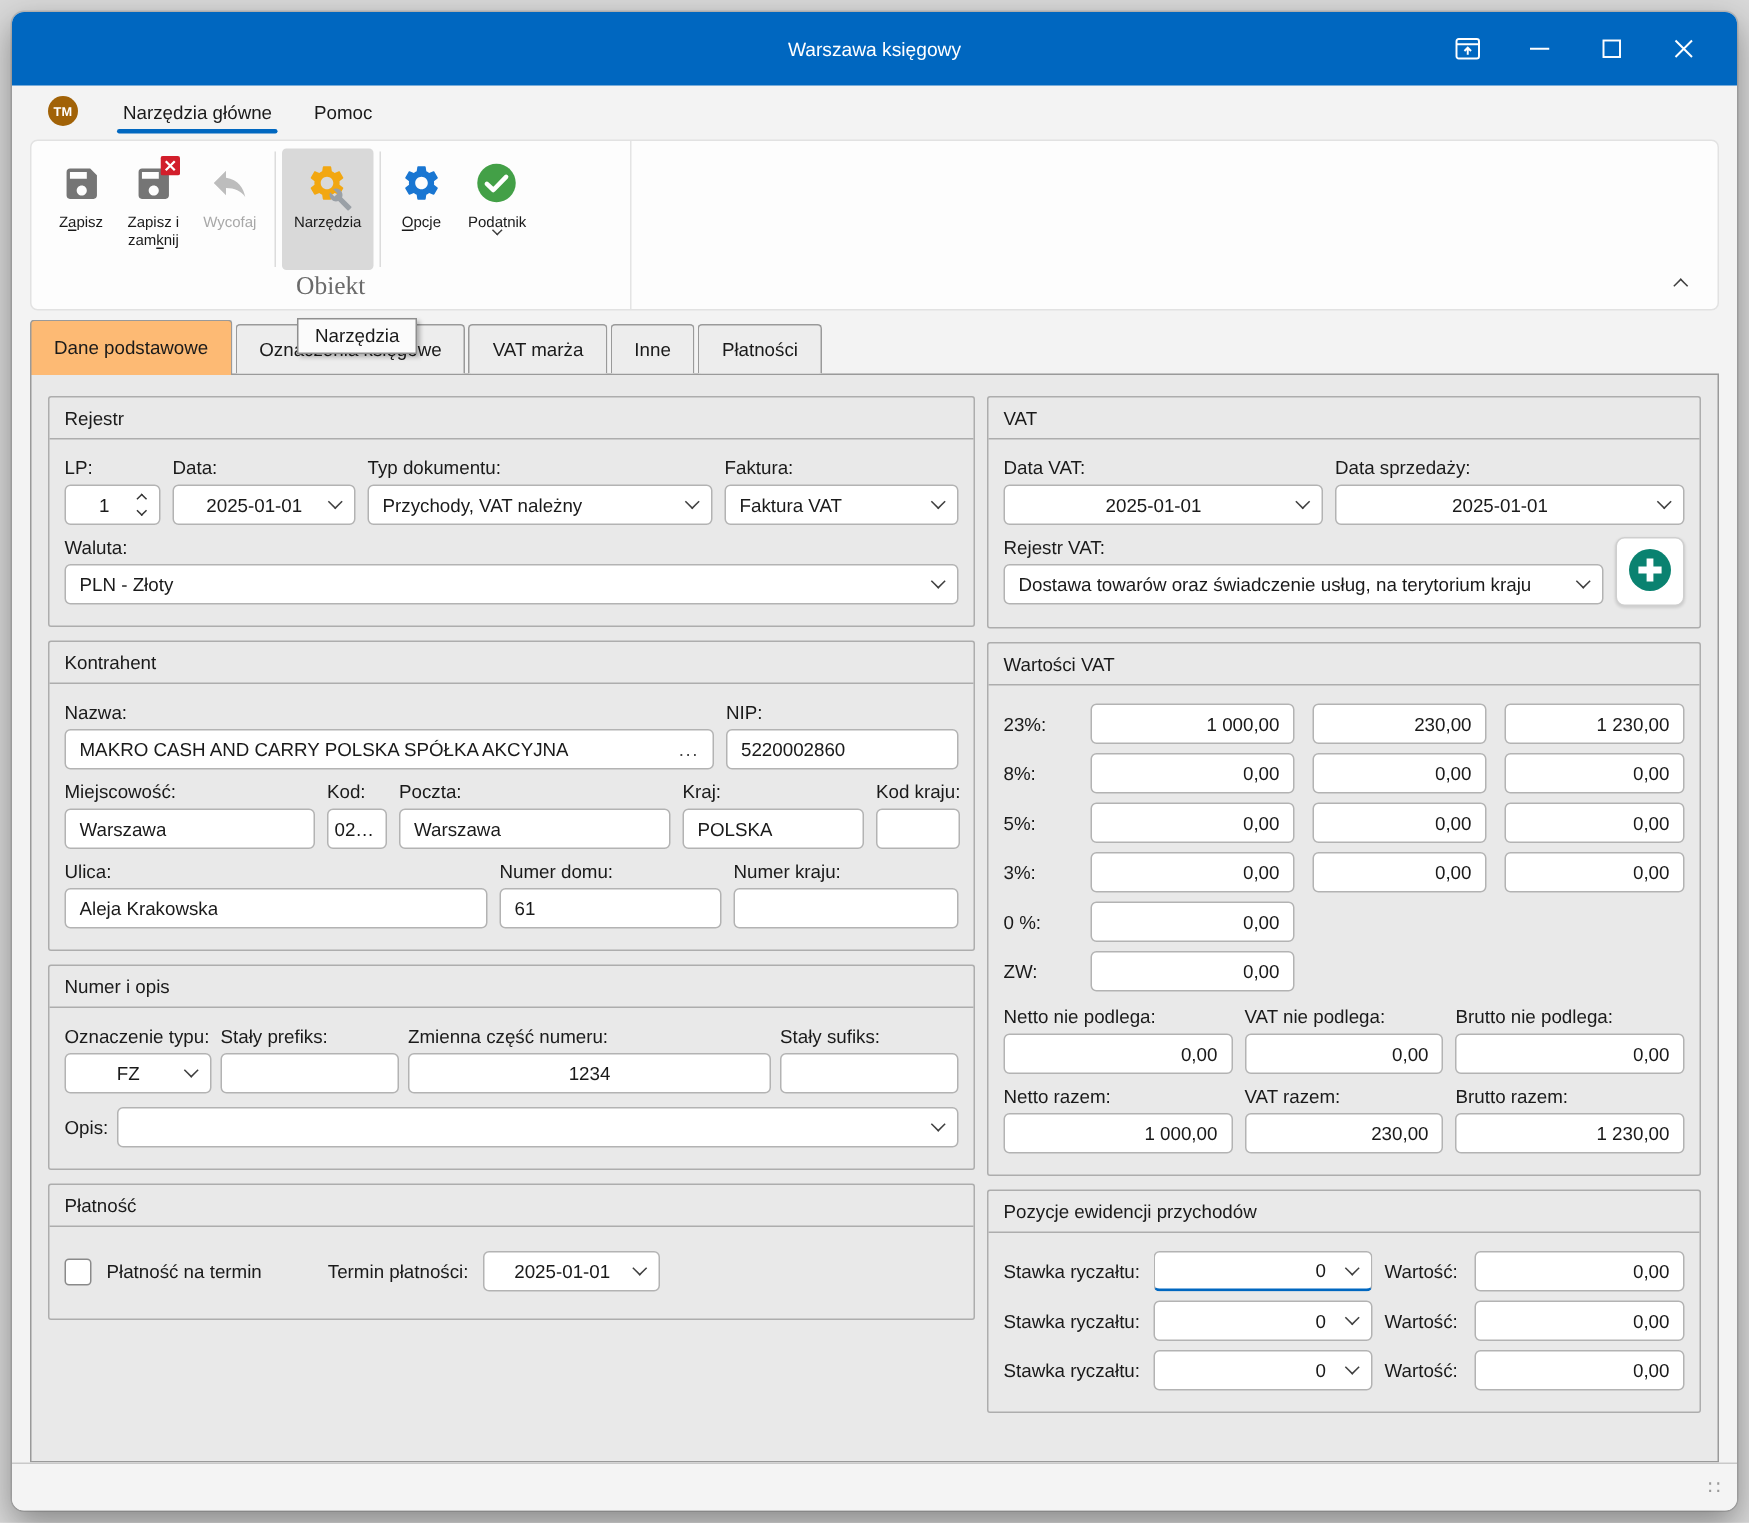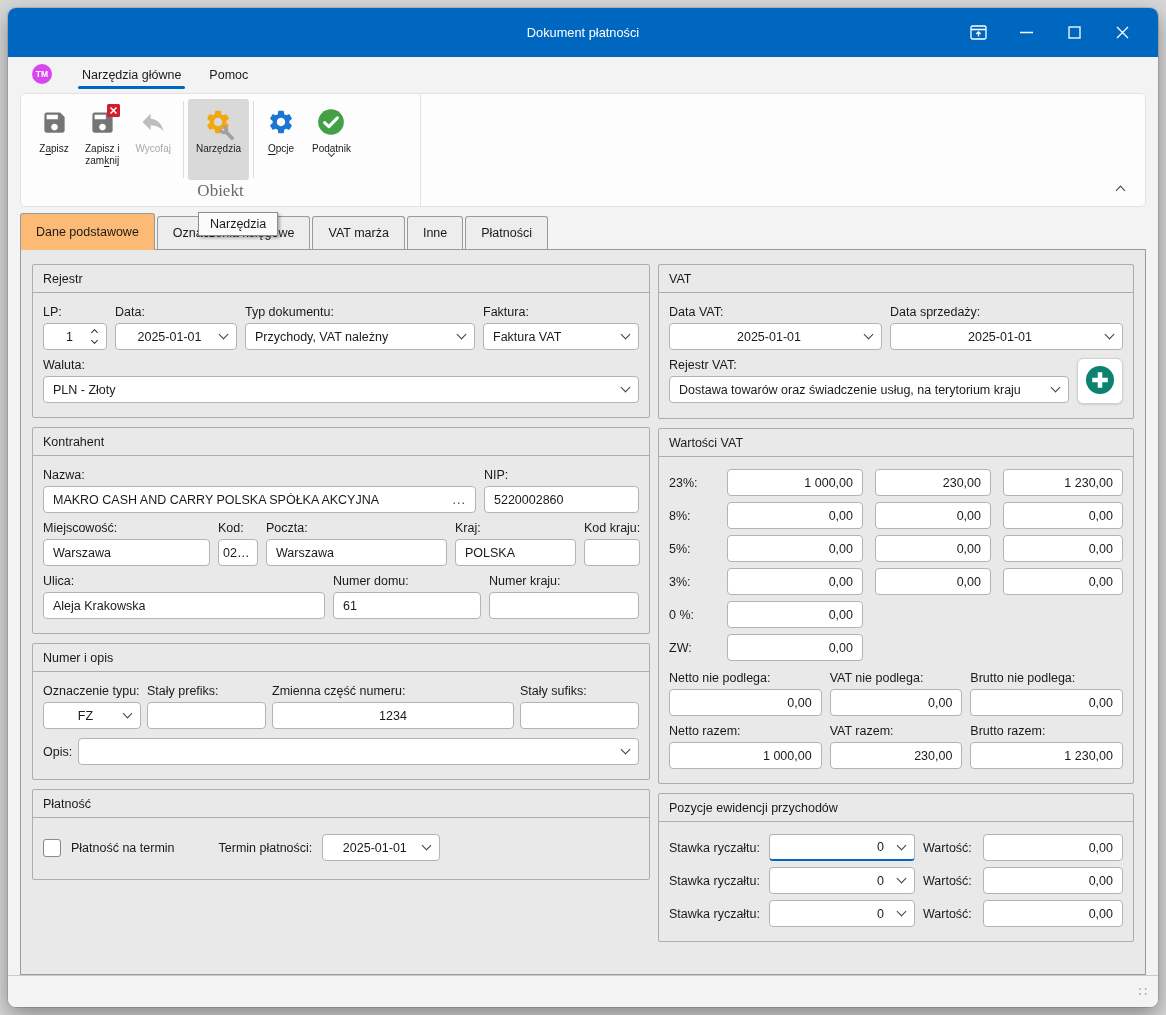--- a/index.html
+++ b/index.html
@@ -12,21 +12,21 @@
 
   
   .titlebar { height:49px; background:#0067c0; position:relative; flex:none; display:flex; align-items:center; }
   .titlebar .title { position:absolute; left:0; right:0; text-align:center; color:#fff; font-size:12.8px; }
   .tb-controls { margin-left:auto; display:flex; align-items:center; gap:27px; padding-right:25px; z-index:2; }
   .tb-btn { width:21px; height:21px; display:flex; align-items:center; justify-content:center; cursor:default; }
   .tb-btn svg { display:block; }
 
   
   .menubar { height:33px; flex:none; display:flex; align-items:center; padding-left:24px; gap:8px; }
-  .applogo { width:20px; height:20px; border-radius:50%; background:#d946ef; color:#fff; font-weight:bold;
+  .applogo { width:20px; height:20px; border-radius:50%; background:#a16207; color:#fff; font-weight:bold;
              font-size:8.5px; display:flex; align-items:center; justify-content:center; letter-spacing:.2px; margin-right:12px; }
   .menu-item { padding:6px 10px 4px; position:relative; }
   .menu-item.active::after { content:""; position:absolute; left:6px; right:6px; bottom:-3px; height:3px; background:#0067c0; border-radius:2px; }
 
   
   .ribbon { margin:3px 12px 0; height:114px; background:#fdfdfd; border:1px solid #e2e2e2; border-radius:5px;
             position:relative; display:flex; flex:none; }
   .obj-group { width:400px; border-right:1px solid #e4e4e4; display:flex; flex-direction:column; }
   .btn-row { display:flex; align-items:stretch; padding:5px 4px 0 10px; flex:1; }
   .rbtn { display:flex; flex-direction:column; align-items:center; padding:8px 8px 2px; border-radius:3px; min-width:46px; }
@@ -99,21 +99,21 @@
   .statusbar { height:32px; flex:none; background:#f4f4f4; border-top:1px solid #c9c9c9; display:flex;
                align-items:center; justify-content:flex-end; padding-right:10px; }
   .grip { color:#9a9a9a; font-size:13px; letter-spacing:1px; }
 </style>
 </head>
 <body>
 
 <div class="window">
 
   <div class="titlebar">
-    <div class="title">Dokument płatności</div>
+    <div class="title">Warszawa księgowy</div>
     <div class="tb-controls">
       <div class="tb-btn">
         <span>
           <svg width="17" height="15" viewBox="0 0 17 15">
               <rect x="1" y="1" width="15" height="13" rx="1.5" fill="none" stroke="#fff" stroke-width="1.3"></rect>
               <line x1="1" y1="4.5" x2="16" y2="4.5" stroke="#fff" stroke-width="1.3"></line>
               <path d="M8.5 11.5 V7 M6.3 9 L8.5 6.8 L10.7 9" fill="none" stroke="#fff" stroke-width="1.3"></path>
             </svg>
         </span>
       </div>

